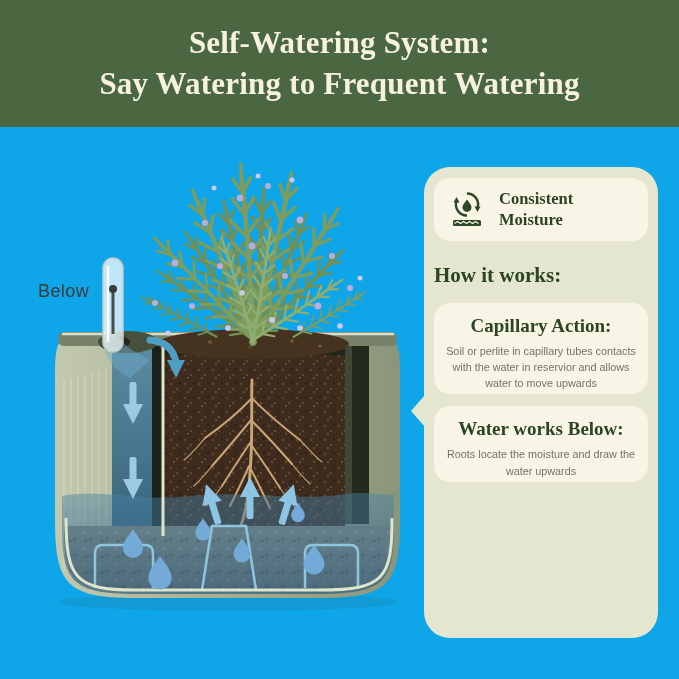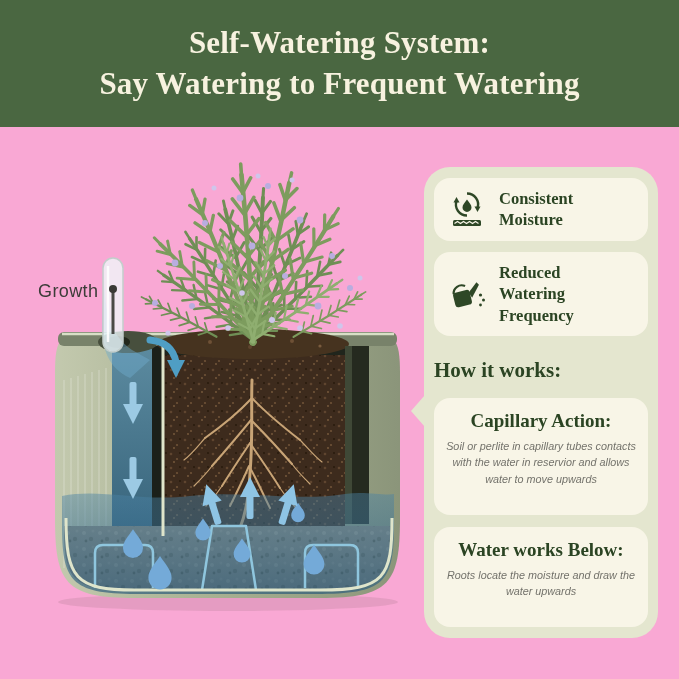--- a/index.html
+++ b/index.html
@@ -1,16 +1,16 @@
 <!DOCTYPE html>
 <html><head>
 <meta charset="utf-8">
 <style>
   html,body{margin:0;padding:0;background:#fbf4e3;}
-  .stage{position:relative;width:679px;height:679px;overflow:hidden;background:#f9a8d4;
+  .stage{position:relative;width:679px;height:679px;overflow:hidden;background:#0ea5e9;
          font-family:"Liberation Sans",sans-serif;}
 
   
   .banner{position:absolute;left:0;top:0;width:679px;height:127px;background:#4a6741;
           display:flex;flex-direction:column;justify-content:center;align-items:center;}
   .banner span{font-family:"Liberation Serif",serif;font-weight:700;font-size:31px;
                color:#f7f2df;line-height:1.3;letter-spacing:.2px;white-space:nowrap;}
 
   
   .illus{position:absolute;left:0;top:128px;width:430px;height:510px;}
@@ -24,25 +24,25 @@
               border-top:16px solid transparent;border-bottom:16px solid transparent;
               border-right:14px solid #e4e6cf;}
   .fcard{background:#f8f5e7;border-radius:16px;display:flex;align-items:center;gap:12px;
          padding:10px 18px 10px 13px;margin-bottom:11px;}
   .fcard .ficon{flex:none;width:40px;height:40px;}
   .fcard .flabel{font-family:"Liberation Serif",serif;font-size:16.5px;font-weight:700;
                  color:#2b4423;line-height:1.3;}
   .fcard.compact{padding-top:7px;padding-bottom:7px;}
   .hiw-heading{font-family:"Liberation Serif",serif;font-size:21px;
                font-weight:700;color:#2b4423;margin:22px 0 15px 0;}
-  .scard{background:#f8f5e7;border-radius:16px;padding:12px 10px 28px 10px;margin-bottom:12px;
+  .scard{background:#f8f5e7;border-radius:16px;padding:12px 10px 3px 10px;margin-bottom:12px;
          text-align:center;}
   .scard .stitle{font-family:"Liberation Serif",serif;font-size:19px;font-weight:700;
                  color:#2b4423;margin-bottom:6px;}
-  .scard .sdesc{font-size:10.8px;color:#73726b;line-height:1.5;font-style:italic;}
+  .scard .sdesc{font-size:10.8px;color:#73726b;line-height:1.5;}
 </style>
 </head>
 <body>
 
 <div class="stage">
 
   <div class="banner">
     <span>Self-Watering System:</span>
     <span>Say Watering to Frequent Watering</span>
   </div>
@@ -226,53 +226,40 @@
             <circle cx="340" cy="198" r="2.8"></circle>
           <circle cx="258" cy="48" r="2.5"></circle>
             <circle cx="214" cy="60" r="2.5"></circle>
             <circle cx="292" cy="52" r="2.5"></circle>
           <circle cx="360" cy="150" r="2.5"></circle>
         </g>
       </g>
     </svg>
   </div>
 
-  <div class="water-label">Growth</div>
+  <div class="water-label">Below</div>
 
   <div class="panel">
     <div class="panel-tail"></div>
 
     <div class="fcard">
       <svg class="ficon" viewBox="0 0 40 40">
         <g fill="none" stroke="#2e4726" stroke-width="2.4">
           <path d="M20,4.5 A11,11 0 0 1 30.5,19"></path>
           <path d="M20,26.5 A11,11 0 0 1 9.5,12"></path>
         </g>
         <polygon points="27.5,17.5 33.5,17.5 30.5,23" fill="#2e4726"></polygon>
         <polygon points="12.5,13.5 6.5,13.5 9.5,8" fill="#2e4726"></polygon>
         <path d="M20,10.5 C22.3,13.6 24.5,15.8 24.5,18.4 A4.5,4.5 0 1 1 15.5,18.4 C15.5,15.8 17.7,13.6 20,10.5" fill="#2e4726"></path>
         <rect x="6" y="31" width="28" height="6" rx="1.5" fill="#2e4726"></rect>
         <path d="M7.5,34.5 l3,-2 3,2 3,-2 3,2 3,-2 3,2 3,-2 3,2" fill="none" stroke="#f8f5e7" stroke-width="1.2"></path>
       </svg>
       <span class="flabel">Consistent Moisture</span>
     </div>
 
-    <div class="fcard">
-      <svg class="ficon" viewBox="0 0 40 40">
-        <g transform="rotate(-14 20 24)">
-          <rect x="7" y="16" width="17" height="15" rx="3" fill="#2e4726"></rect>
-          <polygon points="23,19 33,11 34.8,14 25,25" fill="#2e4726"></polygon>
-          <path d="M8,17 A8,8 0 0 1 21,12" fill="none" stroke="#2e4726" stroke-width="2.2"></path>
-        </g>
-        <circle cx="33.5" cy="21" r="1.6" fill="#2e4726"></circle>
-        <circle cx="36.5" cy="26" r="1.5" fill="#2e4726"></circle>
-        <circle cx="33.5" cy="31" r="1.4" fill="#2e4726"></circle>
-      </svg>
-      <span class="flabel">Reduced Watering Frequency</span>
-    </div>
 
 
     <div class="hiw-heading">How it works:</div>
 
     <div class="scard">
       <div class="stitle">Capillary Action:</div>
       <div class="sdesc">Soil or perlite in capillary tubes contacts with the water in reservior and allows water to move upwards</div>
     </div>
 
     <div class="scard">

